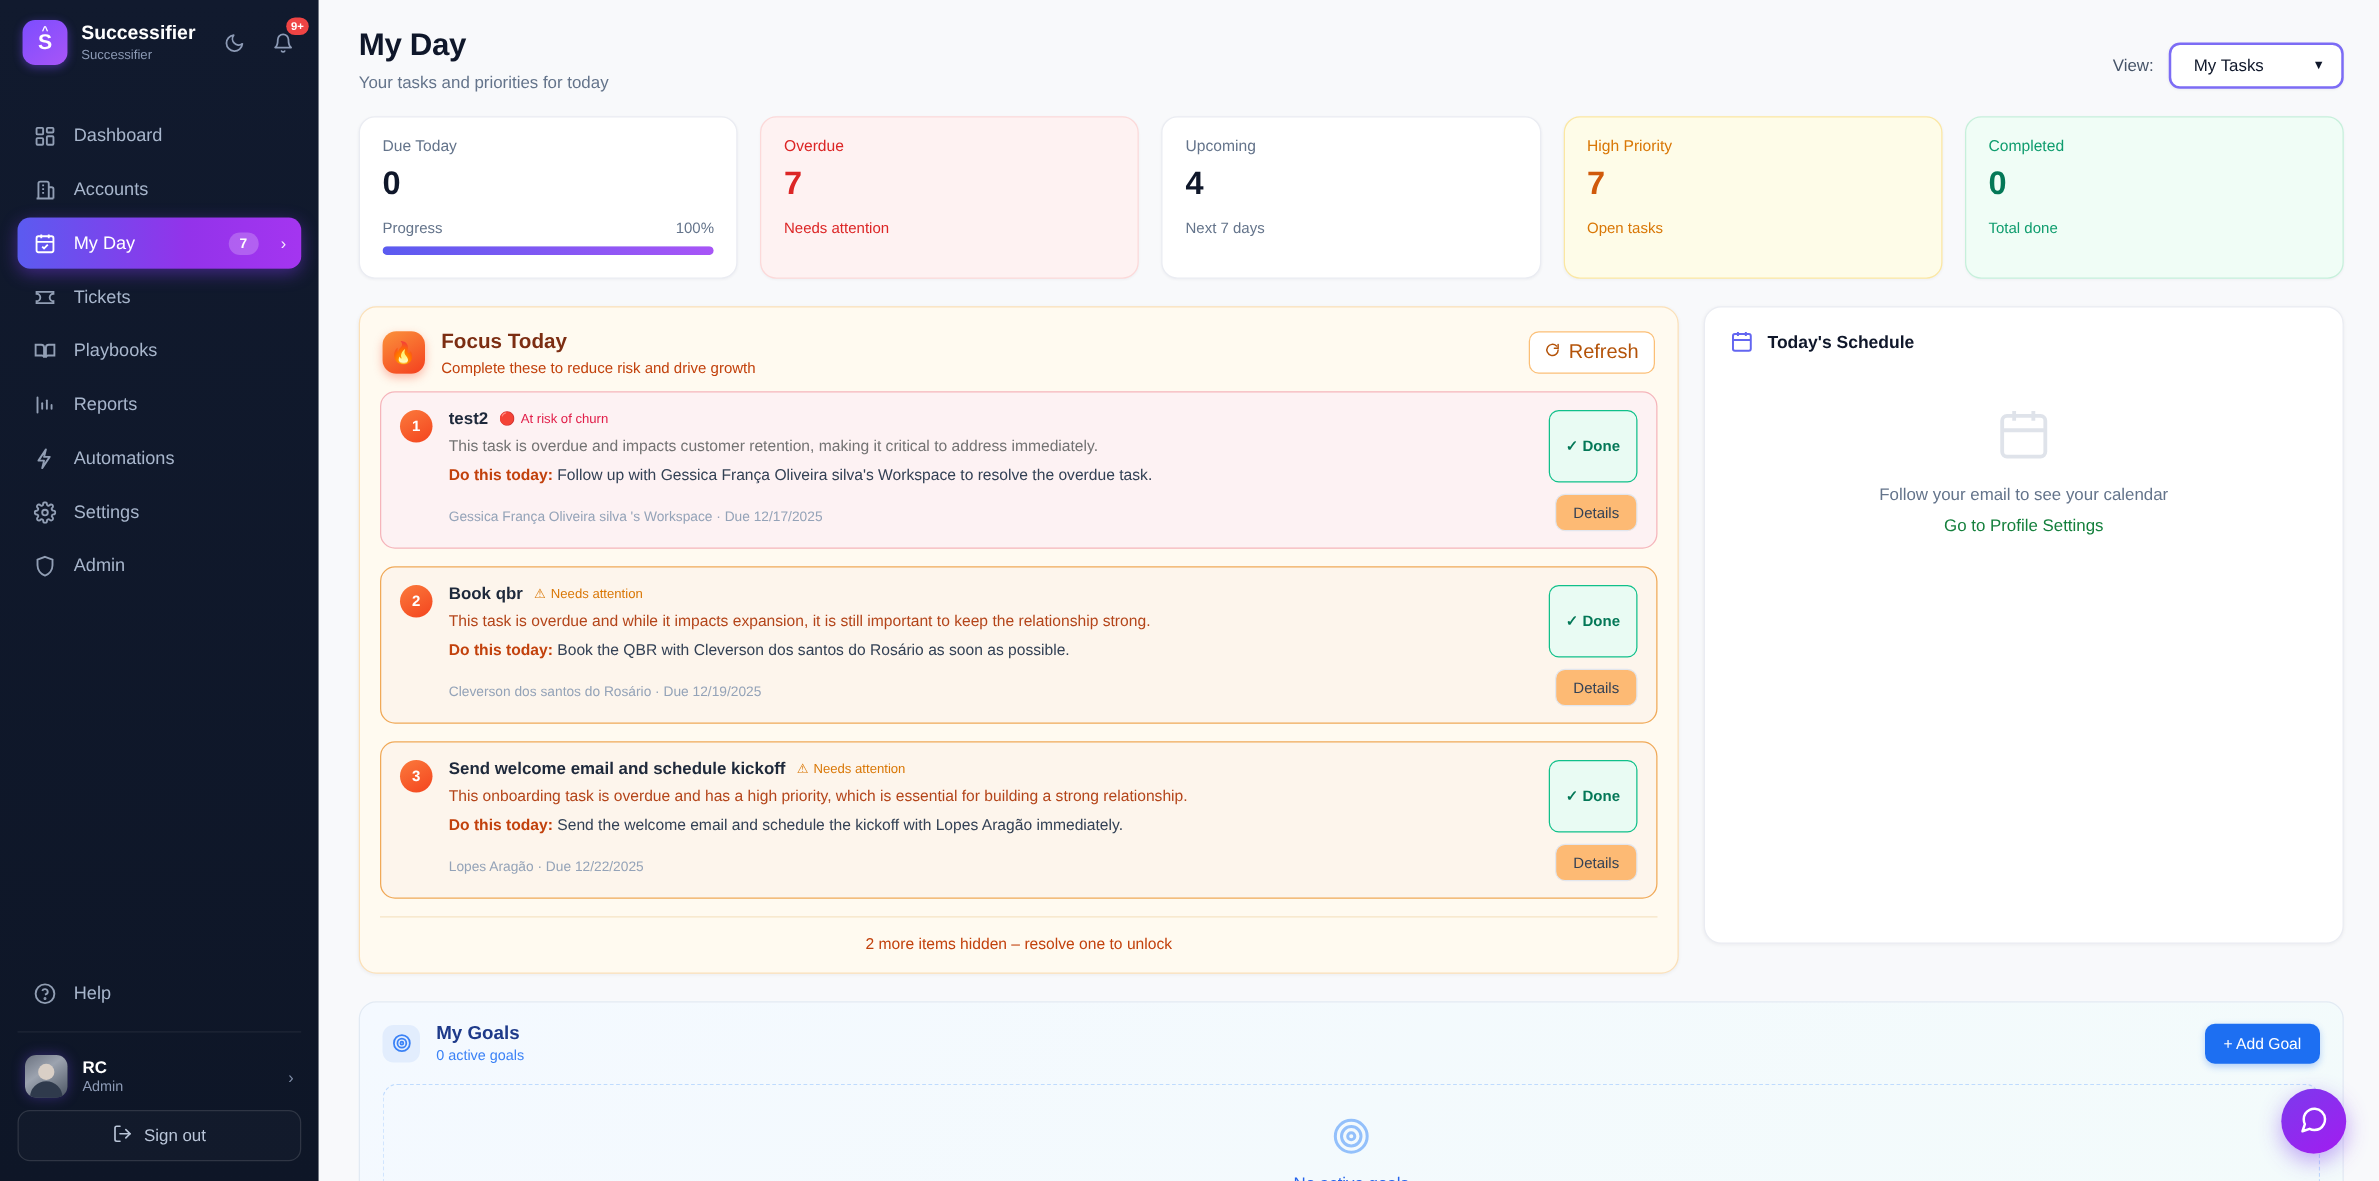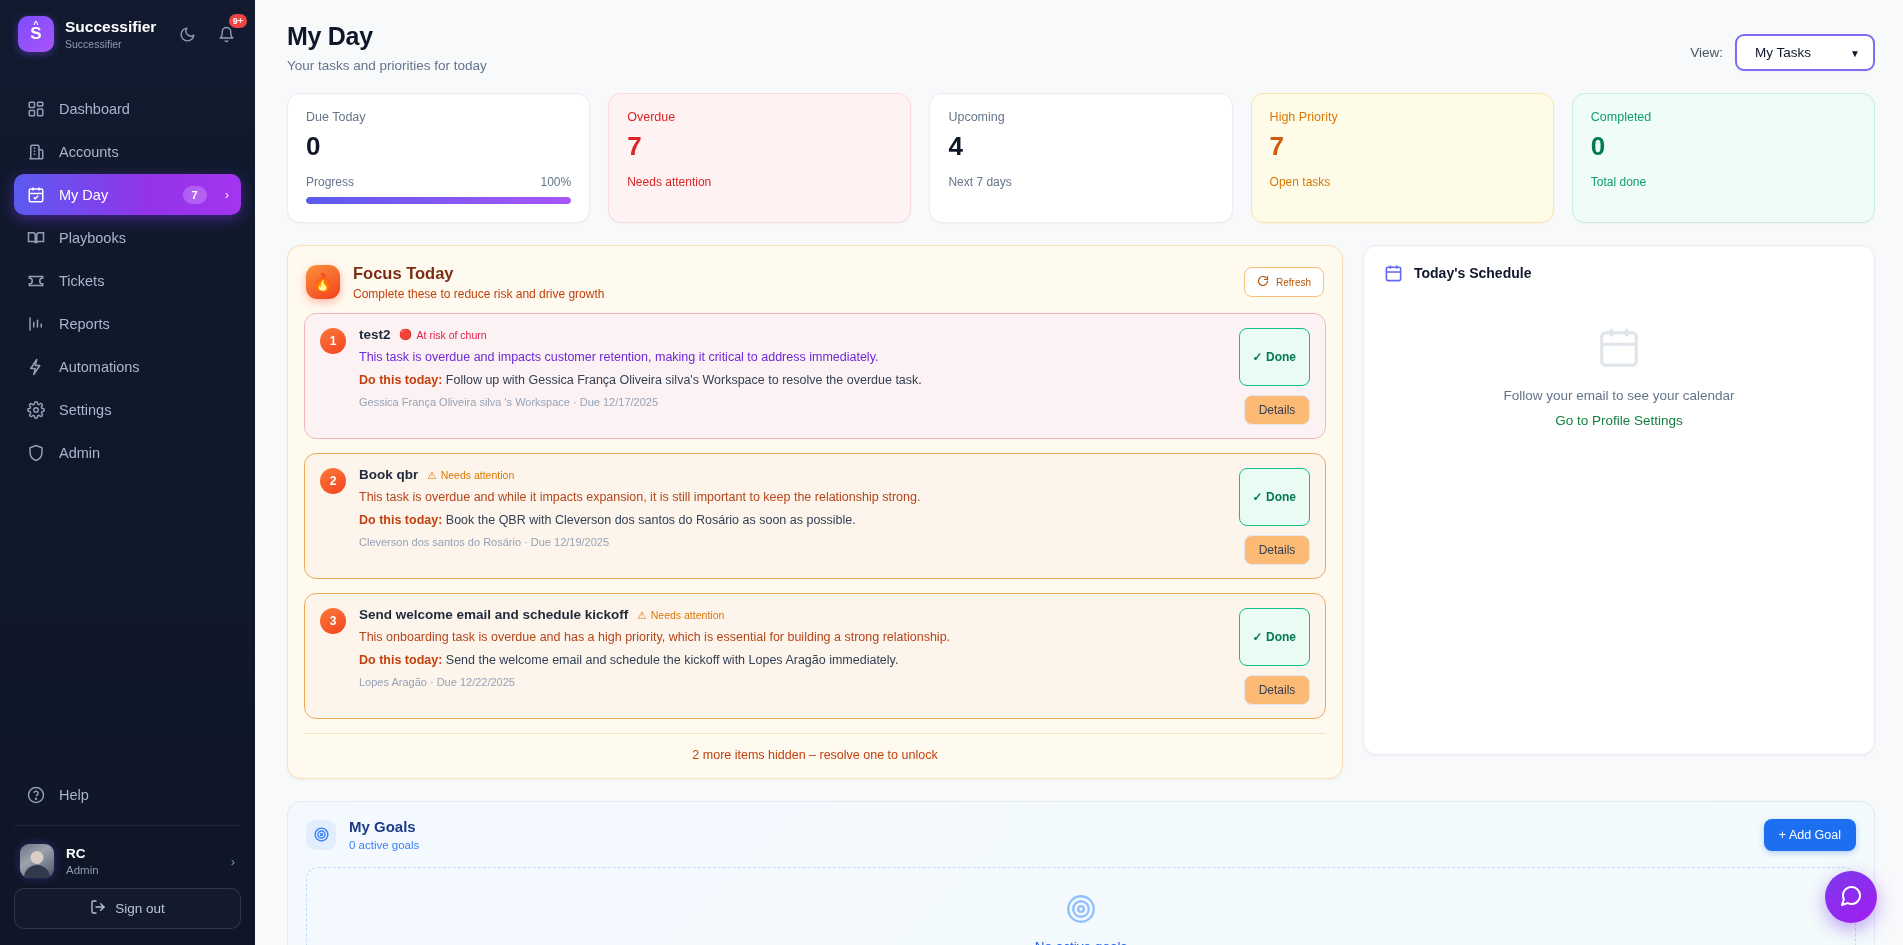--- a/index.html
+++ b/index.html
@@ -150,21 +150,21 @@
     background:linear-gradient(150deg,#fb923c,#f43f1e);
     display:flex; align-items:center; justify-content:center; font-size:17px;
     box-shadow:0 3px 8px rgba(244,63,30,.35);
   }
   .focus-title { font-size:16.5px; font-weight:bold; color:#7c2d12; line-height:1.2; }
   .focus-sub { font-size:12px; color:#c2410c; margin-top:4px; }
   .focus-head-spacer { flex:1; }
   .refresh-btn {
     display:flex; align-items:center; gap:7px;
     border:1px solid #fbbf77; background:#fff; color:#b45309;
-    border-radius:8px; padding:7px 12px; font-size:10px; cursor:pointer;
+    border-radius:8px; padding:7px 12px; font-size:16px; cursor:pointer;
   }
 
   .task {
     border-radius:12px; padding:13px 15px;
     display:flex; gap:13px; margin-bottom:14px; position:relative;
   }
   .task.t1 { background:#fdf2f3; border:1.5px solid #f5b5bb; }
   .task.t2, .task.t3 { background:#fdf5ec; border:1.5px solid #f0a958; }
   .tnum {
     width:26px; height:26px; border-radius:50%; flex:0 0 26px;
@@ -173,25 +173,25 @@
     display:flex; align-items:center; justify-content:center;
     margin-top:1px;
   }
   .tbody { flex:1; min-width:0; }
   .trow1 { display:flex; align-items:center; gap:9px; flex-wrap:wrap; }
   .ttitle { font-size:13.5px; font-weight:bold; color:#1e293b; }
   .tbadge { font-size:10.5px; display:flex; align-items:center; gap:4px; }
   .tbadge.churn { color:#e11d48; }
   .tbadge.attn { color:#d97706; }
   .tdesc { font-size:12.5px; margin-top:8px; }
-  .task.t1 .tdesc { color:#6d28d9; }
+  .task.t1 .tdesc { color:#737373; }
   .task.t2 .tdesc, .task.t3 .tdesc { color:#b4451a; }
   .taction { font-size:12.5px; margin-top:9px; color:#334155; }
   .taction b { color:#c2410c; }
-  .tmeta { font-size:11px; color:#94a3b8; margin-top:9px; }
+  .tmeta { font-size:11px; color:#94a3b8; margin-top:21px; }
   .tbtns { display:flex; flex-direction:column; gap:9px; align-items:flex-end; padding-top:1px; }
   .done-btn {
     background:#e9fbf3; border:1.5px solid #10c08a; color:#047857;
     border-radius:8px; padding:21px 13px; font-size:12px; font-weight:bold;
     cursor:pointer; white-space:nowrap; min-width:66px; text-align:center;
   }
   .details-btn {
     background:#fdba74; border:1px solid #e2e6ee; color:#334155;
     border-radius:8px; padding:7px 13px; font-size:12px;
     cursor:pointer; white-space:nowrap; min-width:66px; text-align:center;
@@ -308,33 +308,33 @@
             <path d="M9 15l2 2 4-4"></path>
           </svg>
         </span>
       <span class="nav-label">My Day</span>
       <span class="nav-count">7</span>
       <span class="nav-chev">›</span>
     </div>
     <div class="nav-item">
       <span class="ni">
           <svg width="18" height="18" viewBox="0 0 24 24" fill="none" stroke="currentColor" stroke-width="2">
+            <path d="M3 8V6h18v2a2.5 2.5 0 0 0 0 8v2H3v-2a2.5 2.5 0 0 0 0-8z"></path>
+          </svg>
+        </span>
+      <span class="nav-label">Tickets</span>
+    </div>
+    <div class="nav-item">
+      <span class="ni">
+          <svg width="18" height="18" viewBox="0 0 24 24" fill="none" stroke="currentColor" stroke-width="2">
             <path d="M2 5h6a3 3 0 0 1 3 3v11a2.5 2.5 0 0 0-2.5-2.5H2z"></path>
             <path d="M22 5h-6a3 3 0 0 0-3 3v11a2.5 2.5 0 0 1 2.5-2.5H22z"></path>
           </svg>
         </span>
       <span class="nav-label">Playbooks</span>
-    </div>
-    <div class="nav-item">
-      <span class="ni">
-          <svg width="18" height="18" viewBox="0 0 24 24" fill="none" stroke="currentColor" stroke-width="2">
-            <path d="M3 8V6h18v2a2.5 2.5 0 0 0 0 8v2H3v-2a2.5 2.5 0 0 0 0-8z"></path>
-          </svg>
-        </span>
-      <span class="nav-label">Tickets</span>
     </div>
     <div class="nav-item">
       <span class="ni">
           <svg width="18" height="18" viewBox="0 0 24 24" fill="none" stroke="currentColor" stroke-width="2" stroke-linecap="round">
             <path d="M4 4v16"></path>
             <path d="M9 16v-6"></path>
             <path d="M14 16V7"></path>
             <path d="M19 16v-4"></path>
           </svg>
         </span>

